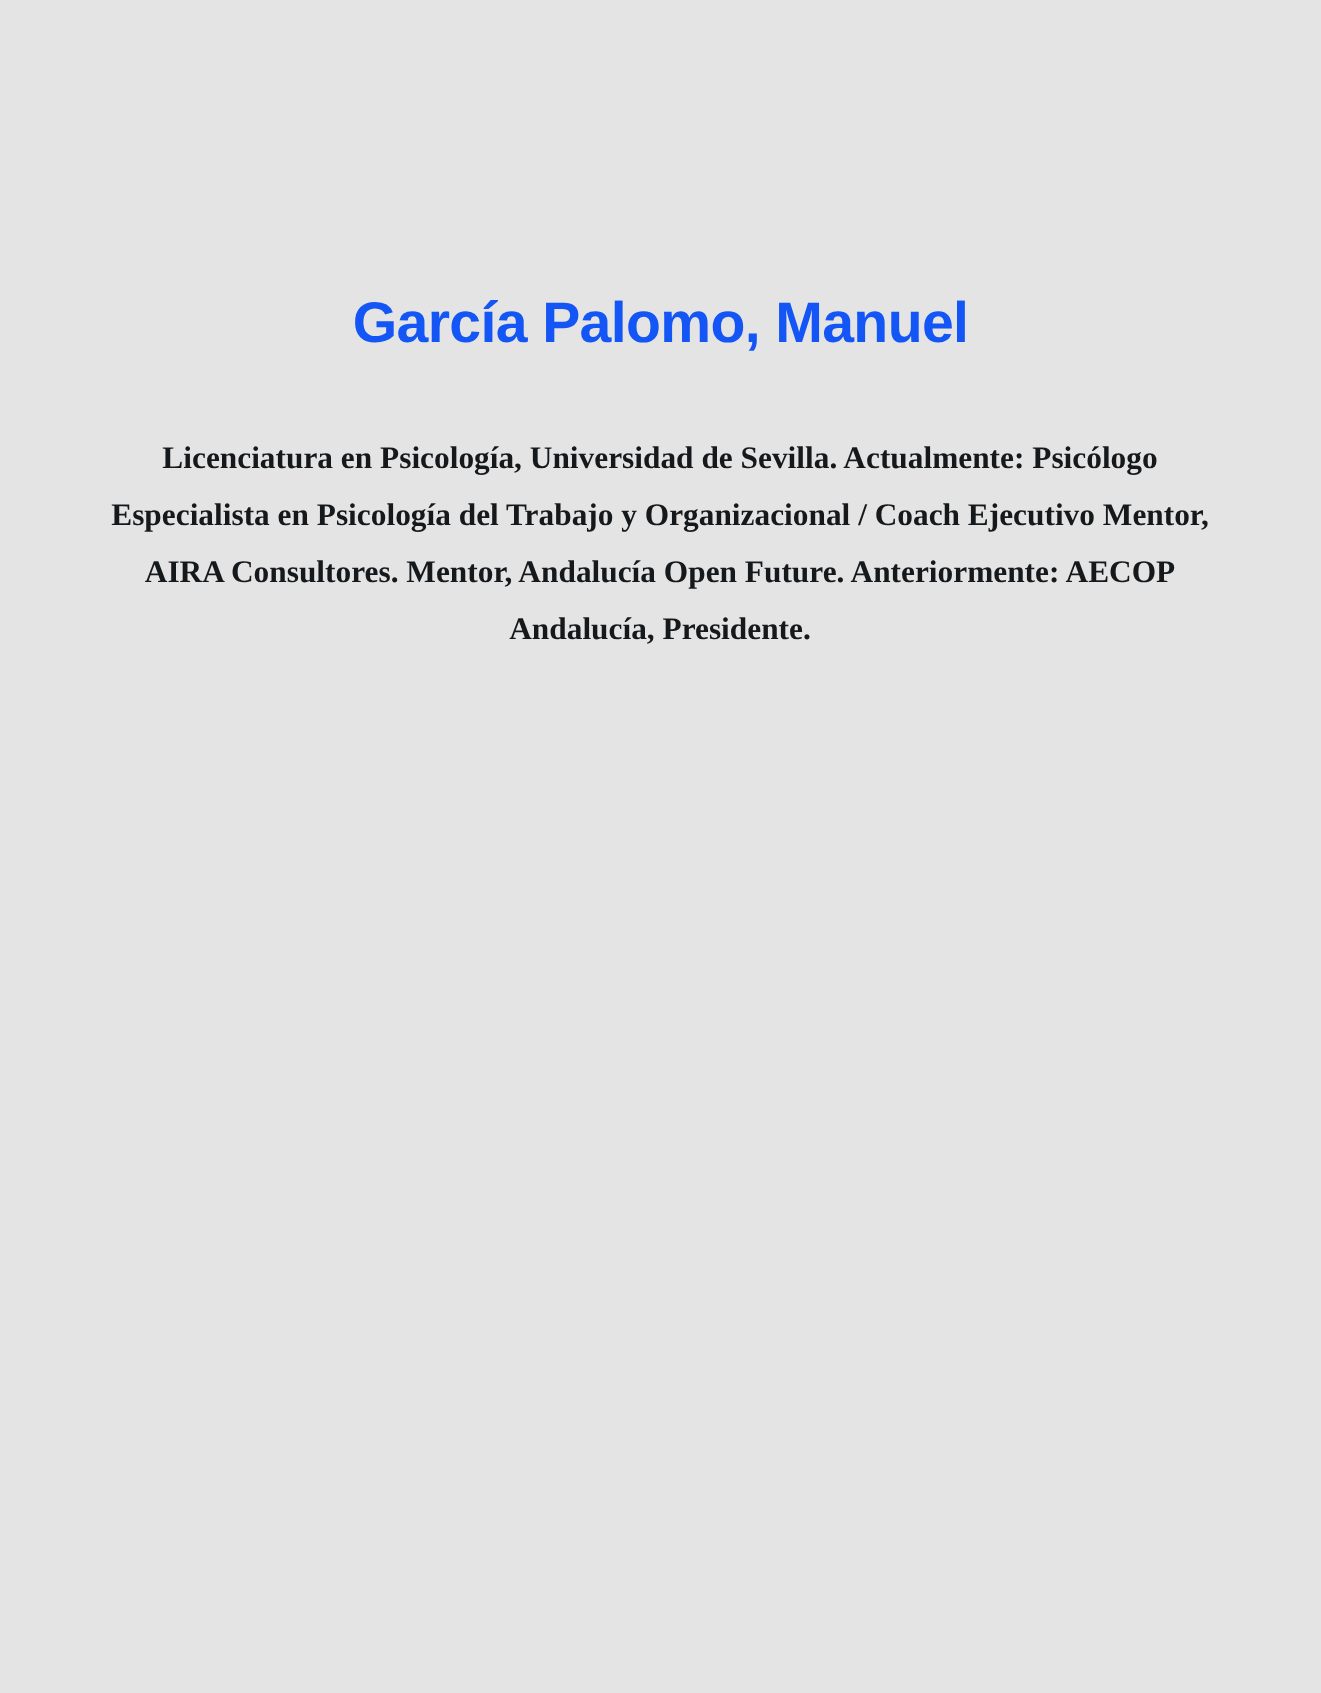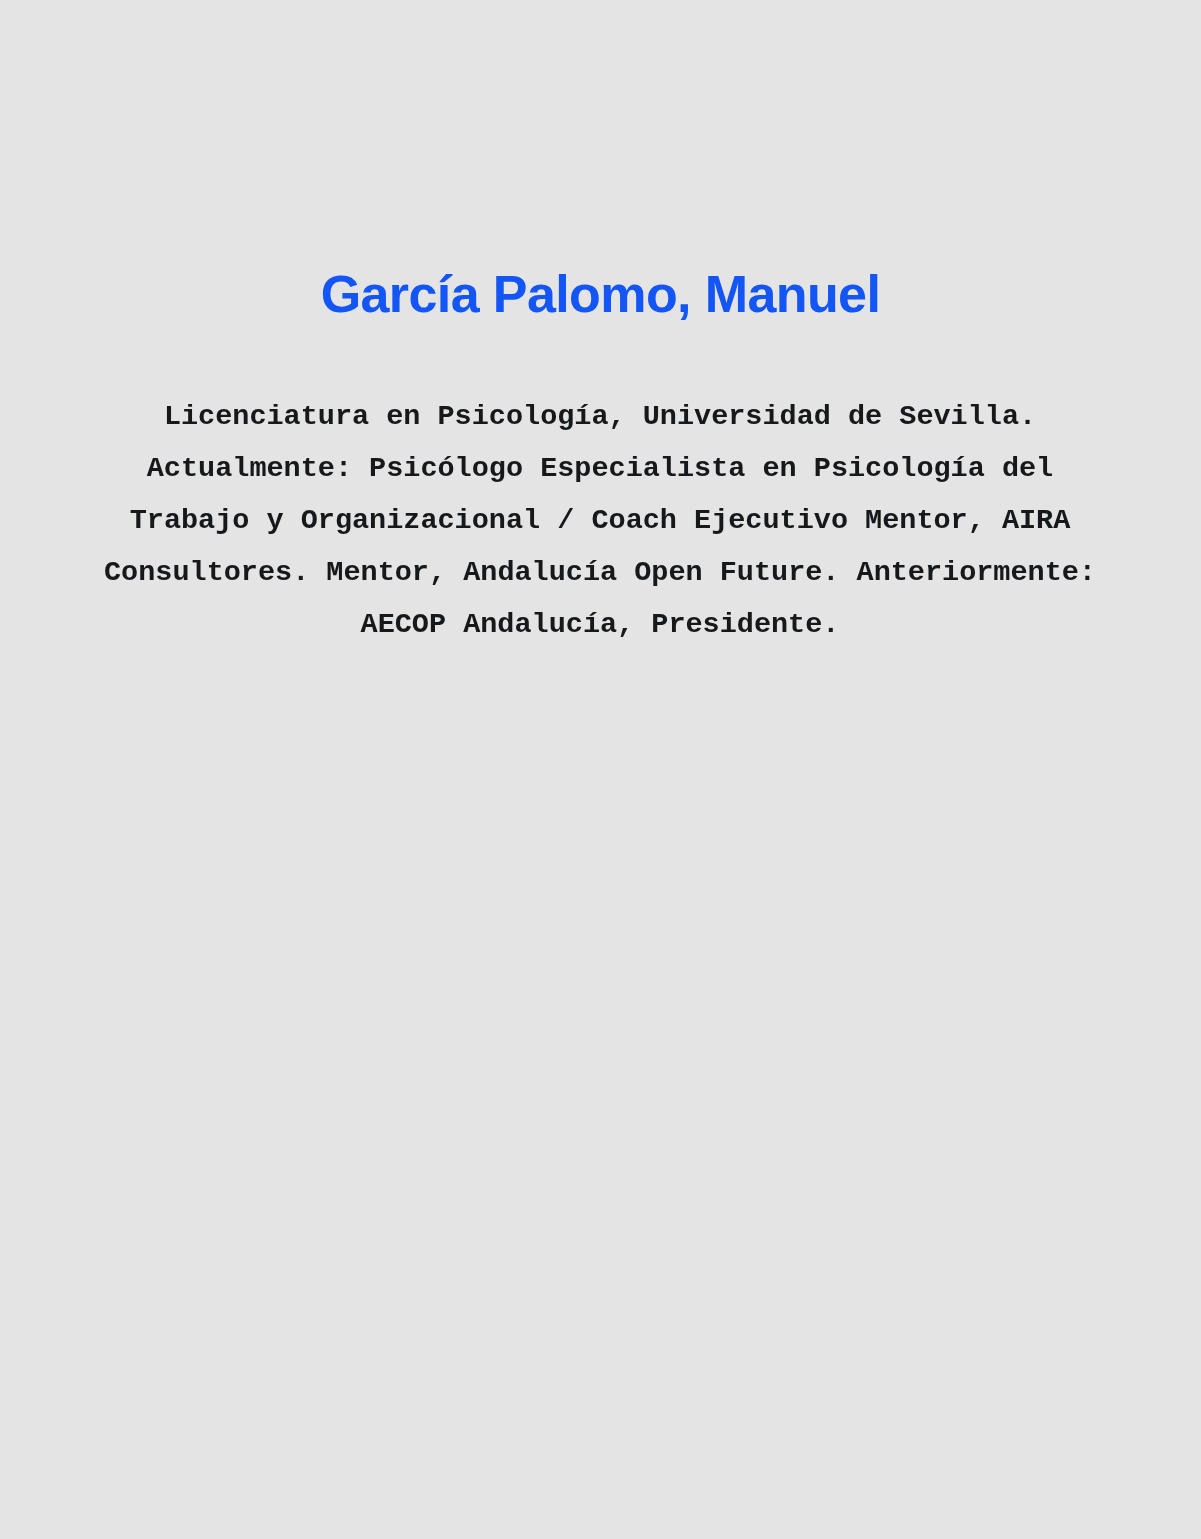--- a/index.html
+++ b/index.html
@@ -31,21 +31,21 @@
     line-height: 62px;
     letter-spacing: -0.6px;
     color: #1355f5;
   }
   .profile-bio {
     position: absolute;
     top: 362px;
     left: 90px;
     width: 1020px;
     text-align: center;
-    font-family: Liberation Mono, monospace;
+    font-family: Liberation Serif, serif;
     font-weight: bold;
     font-size: 28.5px;
     line-height: 52px;
     color: #16191c;
   }
 </style>
 </head>
 <body>
 
 <div class="page">

